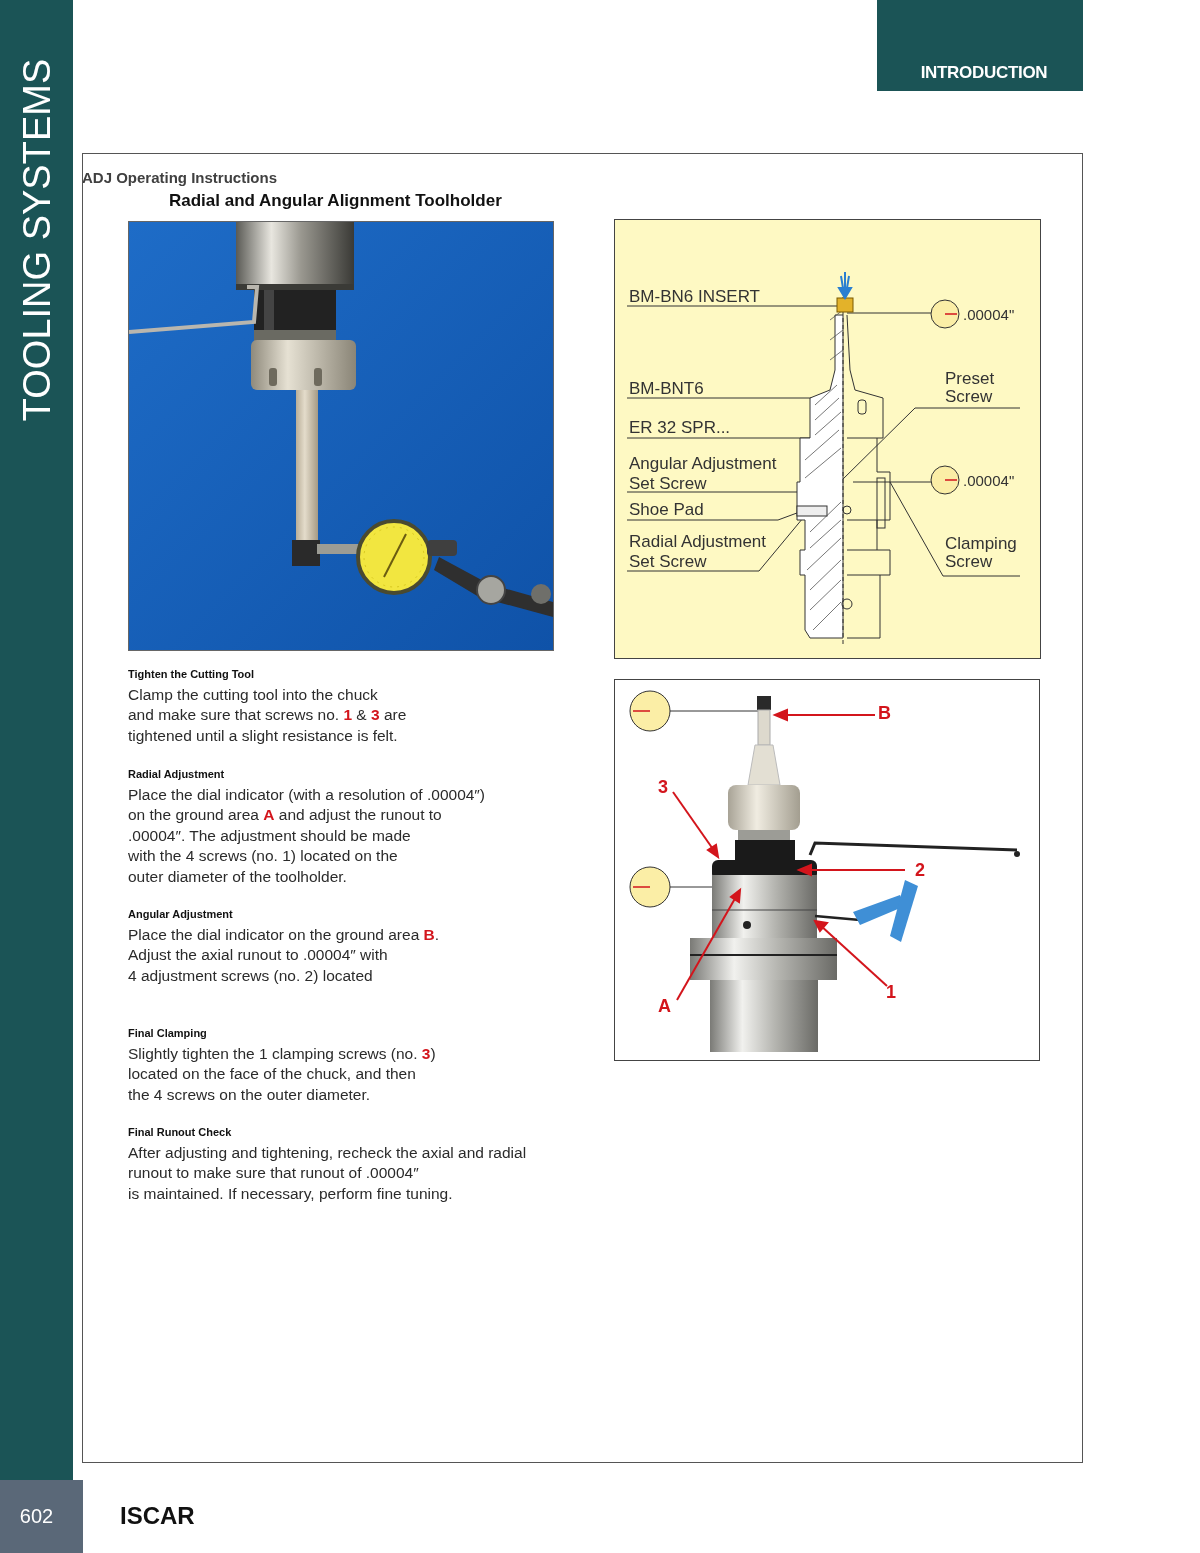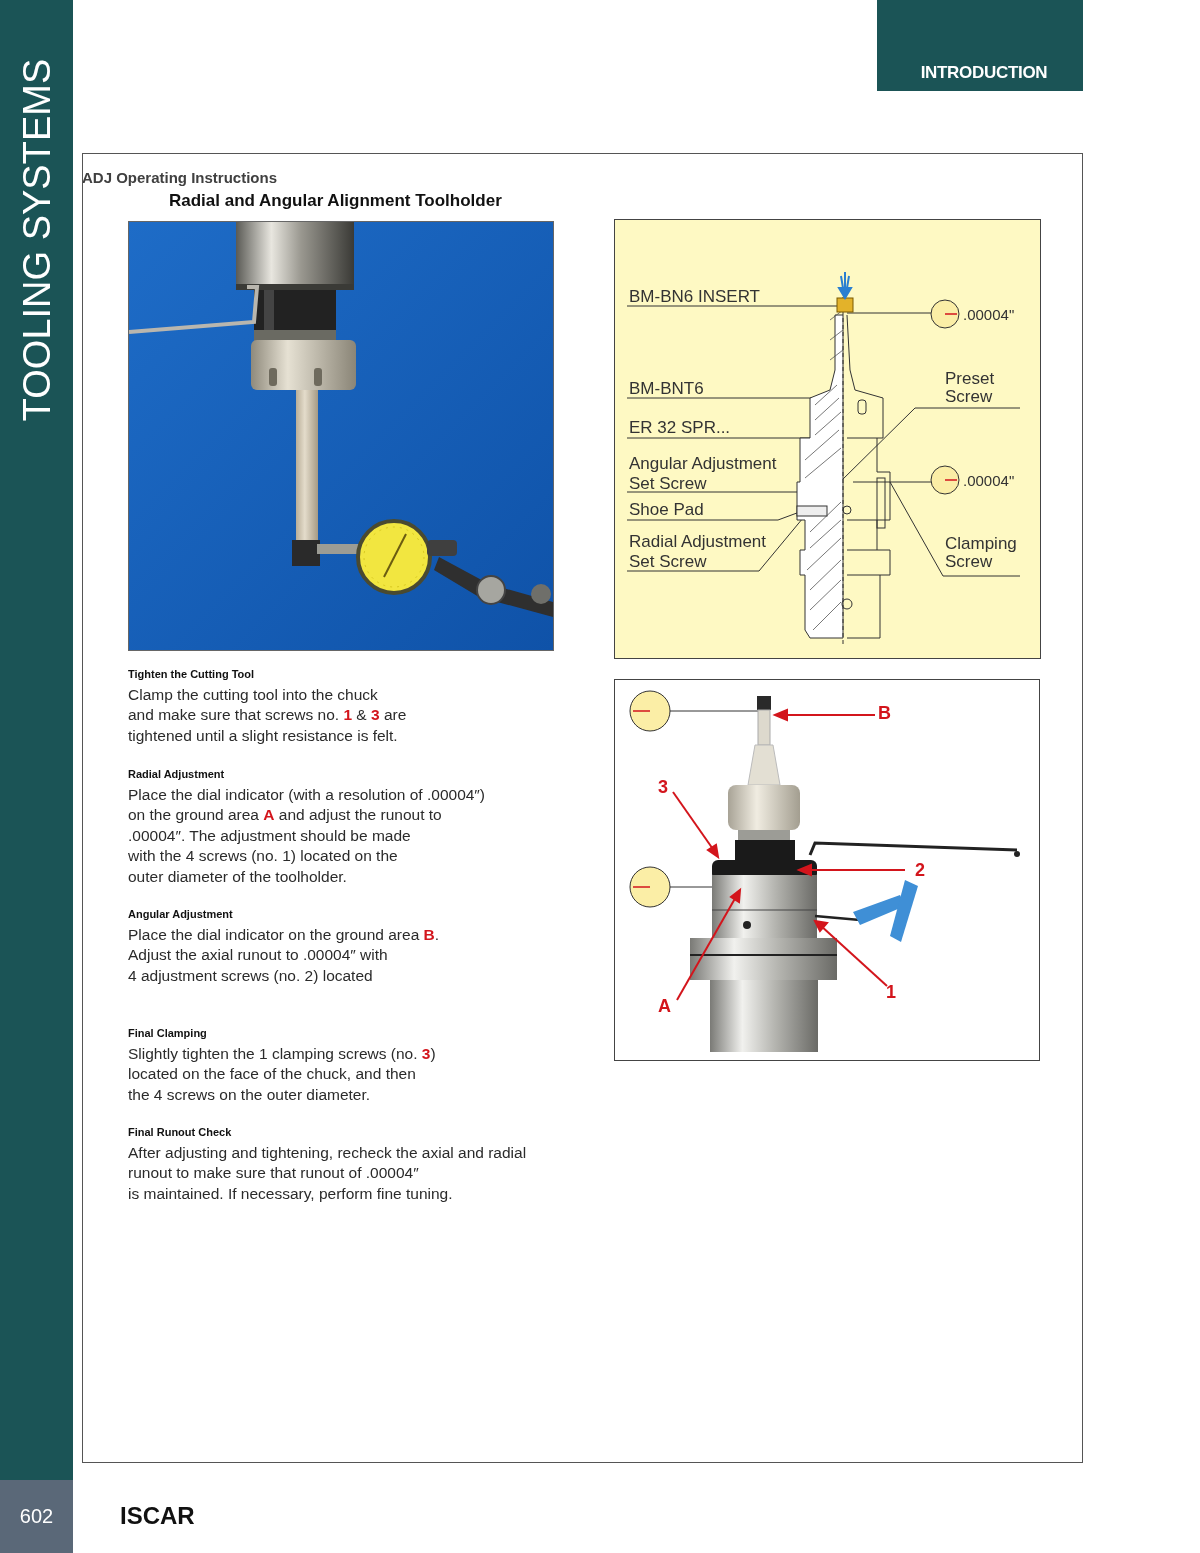--- a/index.html
+++ b/index.html
@@ -9,21 +9,21 @@
   }
   .sidebar { position: absolute; left: 0; top: 0; width: 73px; height: 1480px; background: #1b5456; }
   .sidebar-label {
     position: absolute; left: 0; top: 0; width: 73px; height: 420px;
   }
   .sidebar-label span {
     position: absolute; left: 37px; top: 240px;
     transform: translate(-50%, -50%) rotate(-90deg);
     white-space: nowrap; color: #ffffff; font-size: 38px; font-weight: normal; letter-spacing: 0px;
   }
-  .page-num-box { position: absolute; left: 0; top: 1480px; width: 73px; height: 73px; background: #5a6878; }
+  .page-num-box { position: absolute; left: 0; top: 1480px; width: 83px; height: 73px; background: #5a6878; }
   .page-num-box span { position: absolute; left: 0; width: 73px; top: 25px; text-align: center; color: #fff; font-size: 20px; }
   .brand { position: absolute; left: 82px; top: 1502px; font-size: 24px; font-weight: bold; color: #111; margin-left: 38px; }
 
   .tab-intro { position: absolute; left: 877px; top: 0; width: 206px; height: 91px; background: #1b5456; }
   .tab-intro span { position: absolute; left: 4px; width: 206px; bottom: 8px; text-align: center; color: #fff; font-size: 17px; font-weight: bold; letter-spacing: -0.3px; }
 
   .page-title { position: absolute; left: 82px; top: 125px; font-size: 15px; font-weight: bold; color: #404040; margin-top: 44px; }
   .frame { position: absolute; left: 82px; top: 153px; width: 999px; height: 1308px; border: 1px solid #555; }
 
   .subtitle { position: absolute; left: 128px; top: 191px; font-size: 17px; font-weight: bold; color: #111; margin-left: 41px; }

